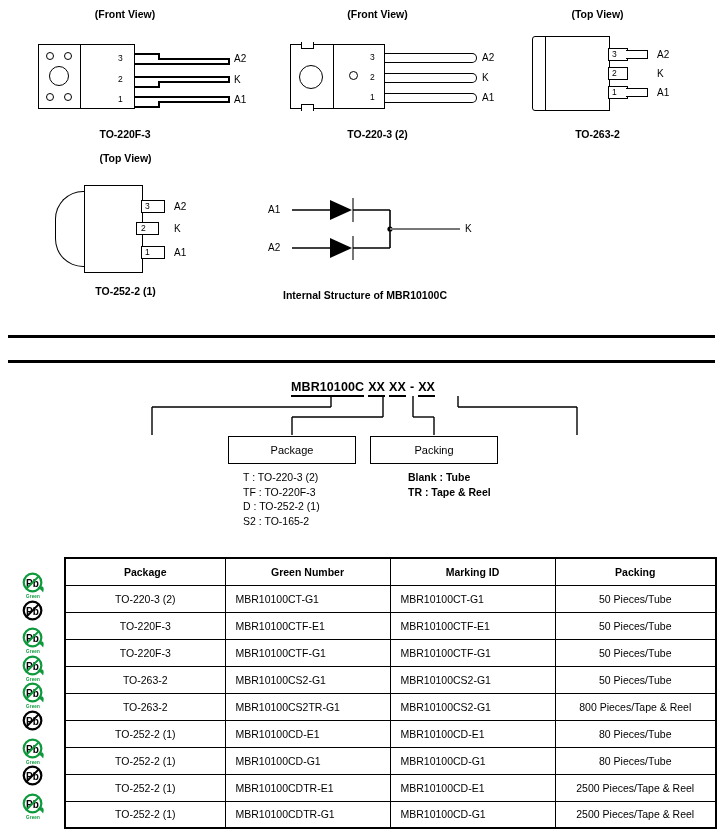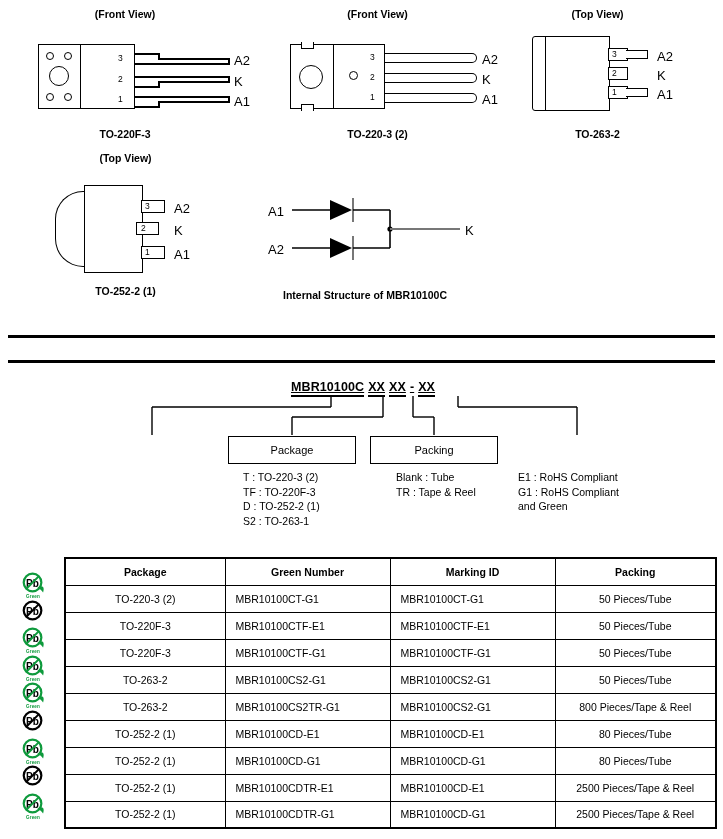--- a/index.html
+++ b/index.html
@@ -30,21 +30,21 @@
     text-align: center;
     white-space: nowrap;
   }
   .pkg-name {
     font-size: 10.5px;
     font-weight: bold;
     text-align: center;
     white-space: nowrap;
   }
   .pin-label {
-    font-size: 13px;
+    font-size: 10px;
     font-weight: normal;
     white-space: nowrap;
   }
   .pin-num {
     font-size: 8.5px;
     white-space: nowrap;
   }
 
   
   .blk { position: absolute; border: 1.6px solid #000; box-sizing: border-box; background: #fff; }
@@ -73,21 +73,20 @@
     letter-spacing: -0.2px;
   }
 
   
   .order-code {
     position: absolute;
     font-size: 12.5px;
     font-weight: bold;
     white-space: nowrap;
     letter-spacing: 0.1px;
-    text-decoration: underline;
   }
   .order-code span.u { border-bottom: 2px solid #000; padding-bottom: 1px; }
 
   .obox {
     position: absolute;
     border: 1.4px solid #000;
     box-sizing: border-box;
     background: #fff;
     display: flex;
     align-items: center;
@@ -313,26 +312,23 @@
   <div class="obox" style="left:228px; top:436px; width:128px;">
     <span>Package</span>
   </div>
   <div class="obox" style="left:370px; top:436px; width:128px;">
     <span>Packing</span>
   </div>
 
   <div class="olist" style="left:243px; top:470px;">T : TO-220-3 (2)
 TF : TO-220F-3
 D : TO-252-2 (1)
-S2 : TO-263-1</div>
-  <div class="olist" style="left:396px; top:470px;">Blank : Tube
+S2 : TO-165-2</div>
+  <div class="olist" style="left:408px; top:470px;font-weight:bold;">Blank : Tube
 TR : Tape &amp; Reel</div>
-  <div class="olist center" style="left:518px; top:470px; width:140px; text-align:left;">E1 : RoHS Compliant
-G1 : RoHS Compliant
-and Green</div>
 
   <div id="pb-column">
       <div class="pbwrap" style="left: 13px; top: 572px;">
         <div class="pbicon"><svg width="23" height="23" viewBox="0 0 24 24">
             <circle cx="11" cy="11" r="9.2" fill="#fff" stroke="#0e9a3c" stroke-width="2.3"></circle>
             <text x="11" y="15.2" font-family="Liberation Sans, sans-serif" font-size="10.5" font-weight="bold" text-anchor="middle" fill="#000">Pb</text>
             <line x1="4.6" y1="17.4" x2="17.4" y2="4.6" stroke="#0e9a3c" stroke-width="2.1"></line>
             <path d="M17.5,15.5 C22.5,13.5 23.5,17 22,21.5 C20,18.5 18.5,17.5 16,16.8 Z" fill="#0e9a3c"></path>
           </svg></div>
         <div class="pbgreen-label">Green</div>

